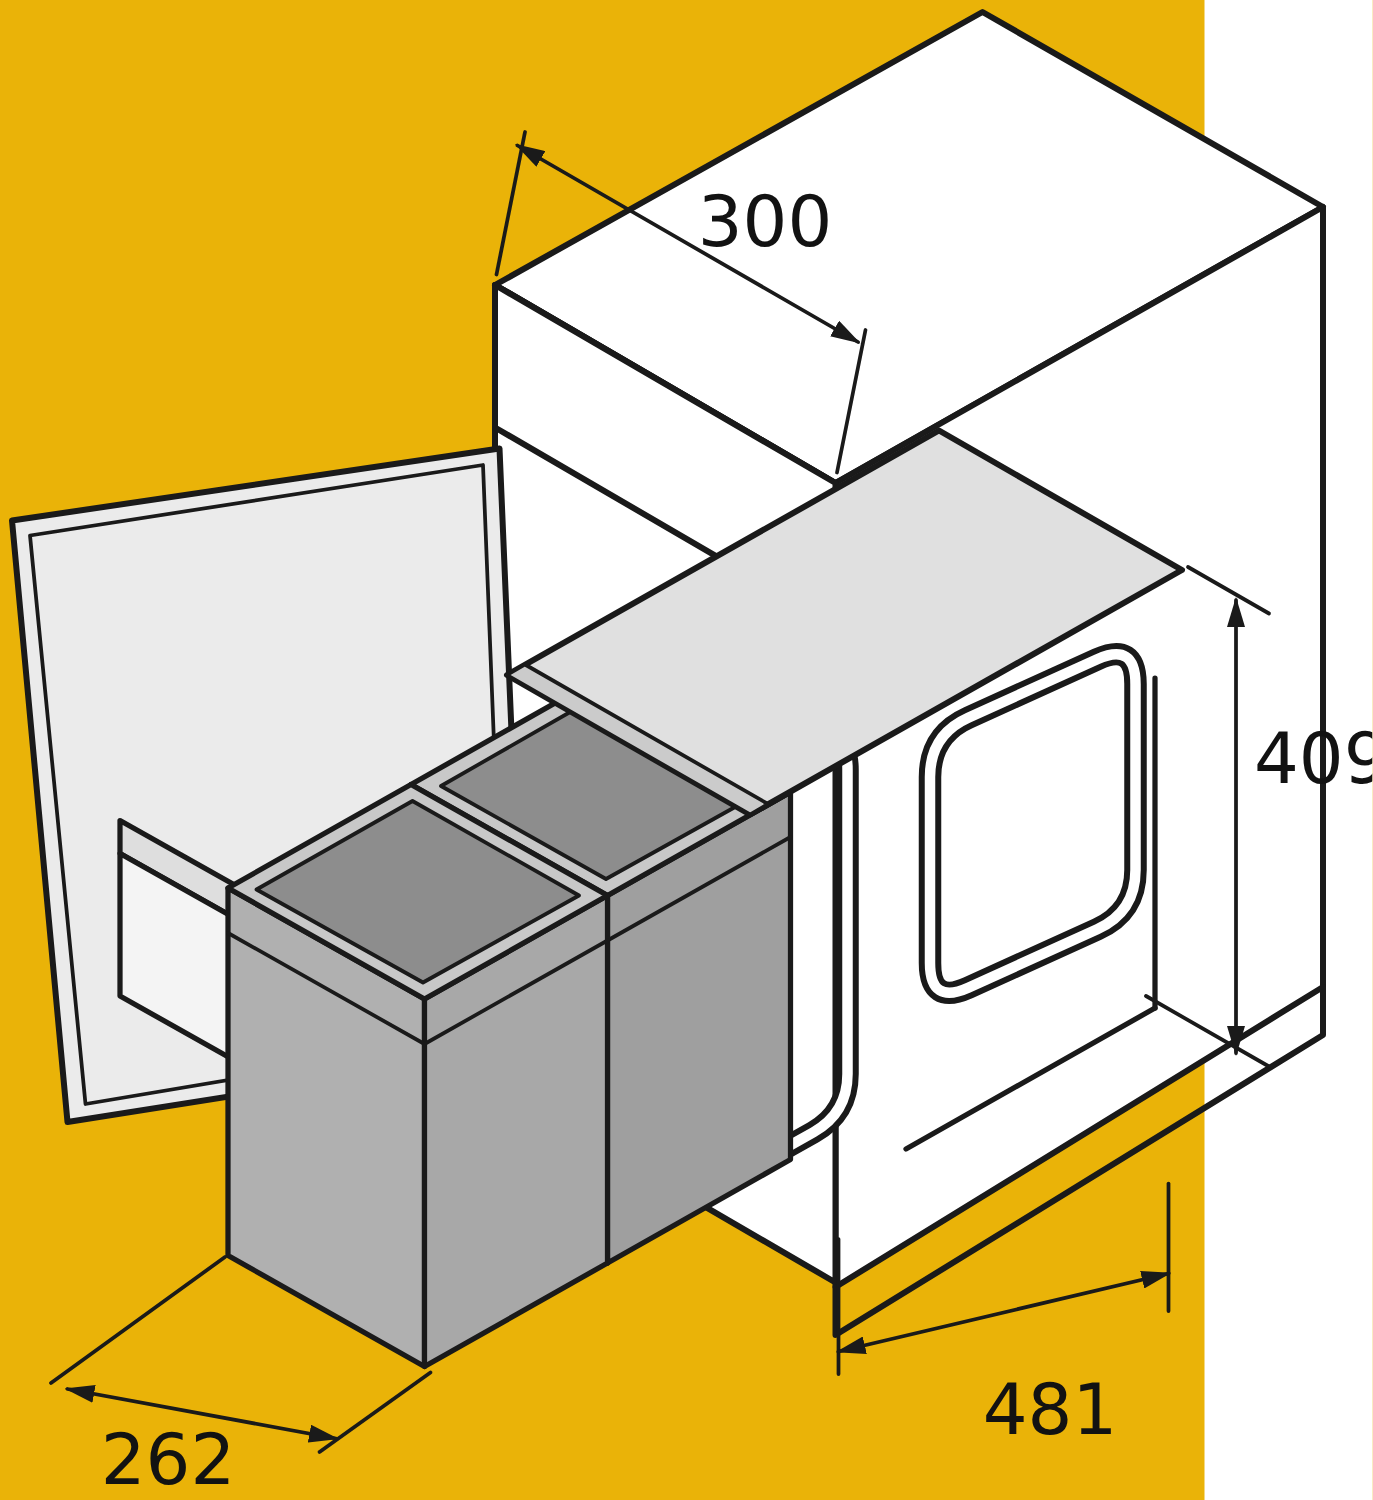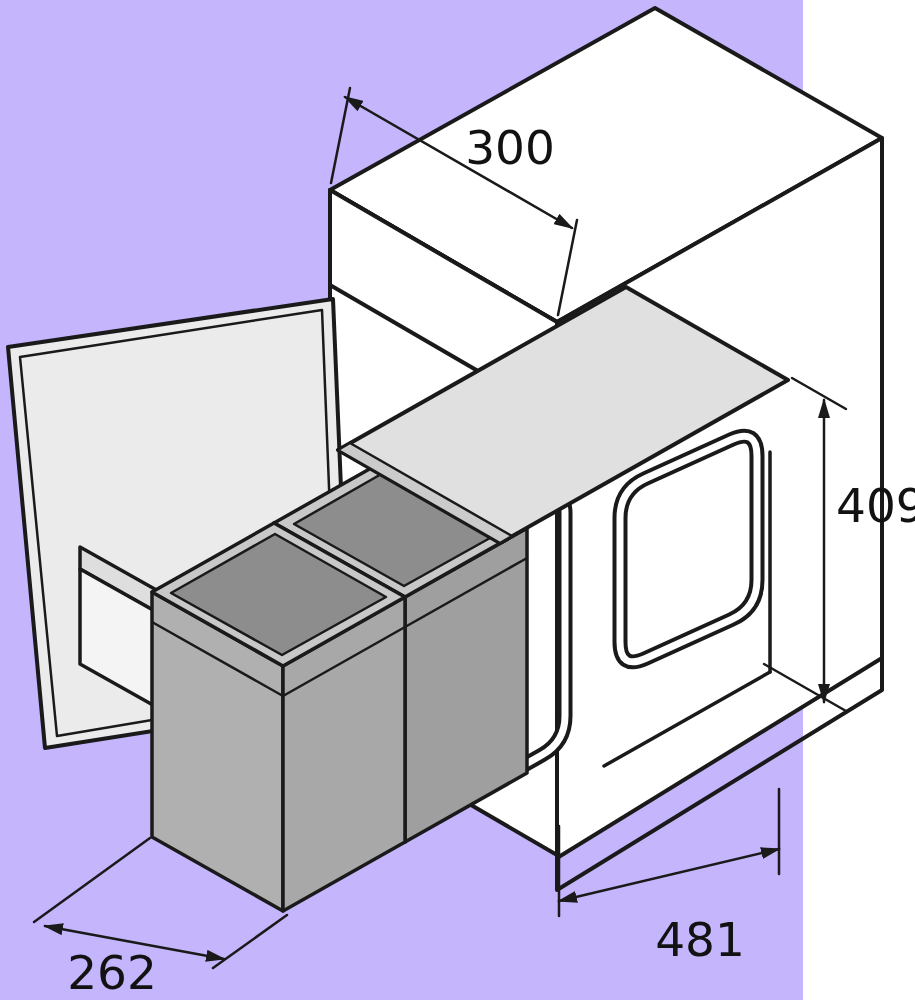--- a/index.html
+++ b/index.html
@@ -1,16 +1,16 @@
 <!DOCTYPE html>
 <html><head>
 <meta charset="utf-8">
 <style>
   html, body { margin: 0; padding: 0; background: #ffffff; }
-  .page { width: 803px; height: 1000px; position: relative; background: #c4b5fd; }
+  .page { width: 803px; height: 1000px; position: relative; background: #eab308; }
   svg { display: block; }
   .outline { stroke: #1a1a1a; stroke-linejoin: round; stroke-linecap: round; }
   .w4 { stroke-width: 4; }
   .w3 { stroke-width: 3.5; }
   .w2 { stroke-width: 2.5; }
   .nofill { fill: none; }
   .tube-outer { fill: none; stroke: #1a1a1a; stroke-width: 15; stroke-linejoin: round; }
   .tube-inner { fill: none; stroke: #ffffff; stroke-width: 7; stroke-linejoin: round; }
   .dim { stroke: #1a1a1a; stroke-width: 2.5; fill: none; stroke-linecap: round; }
   text.dim-label { font-family: "DejaVu Sans", "Liberation Sans", sans-serif; font-size: 47px; fill: #121212; }

